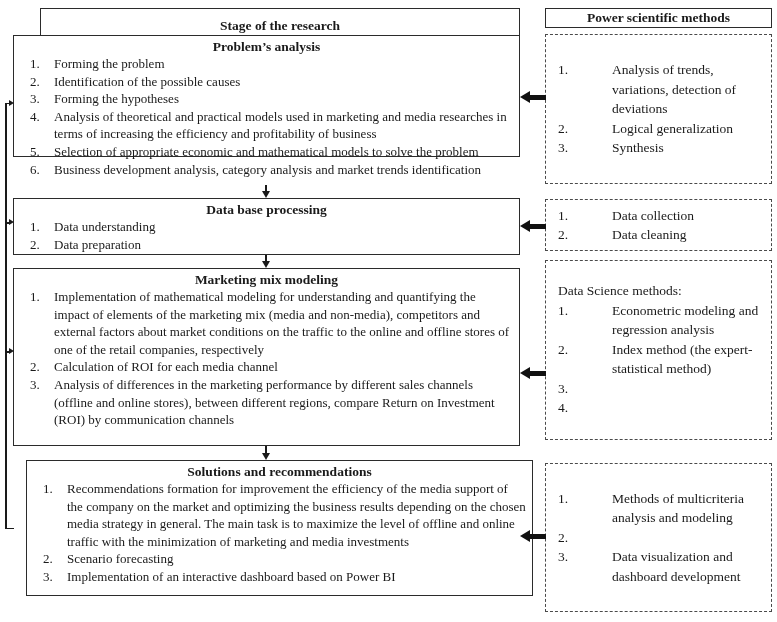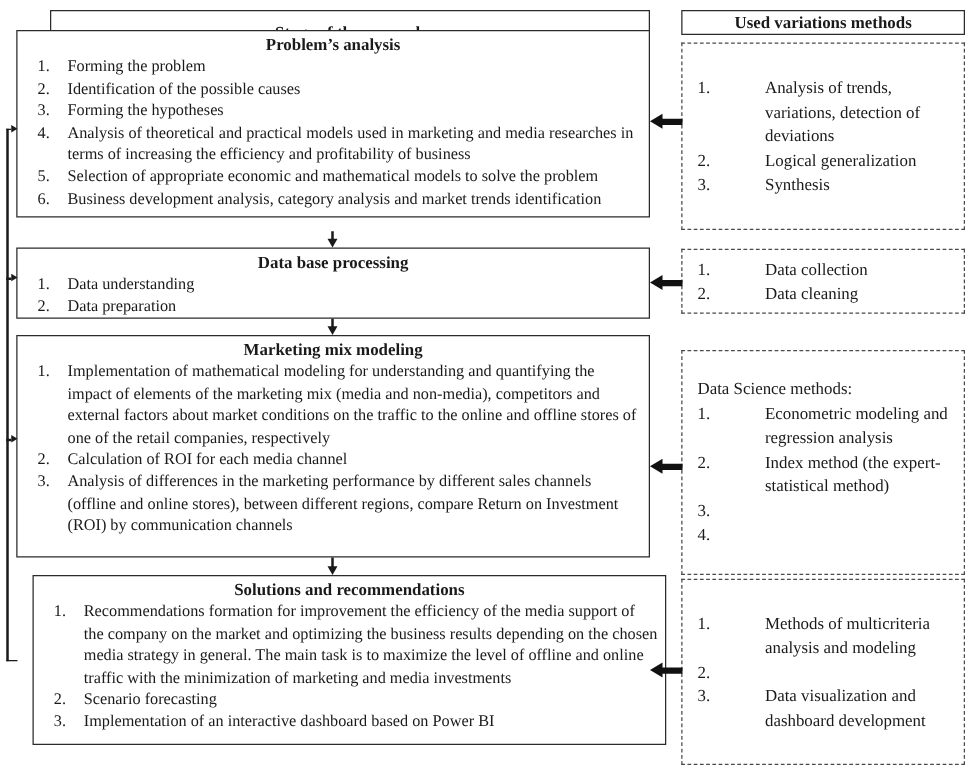--- a/index.html
+++ b/index.html
@@ -31,24 +31,24 @@
 </style>
 </head>
 <body>
 
 <div id="stage-wrap">
 
   <div class="box hdr" style="left:40px;top:8px;width:480px;height:35px">
     <span>Stage of the research</span>
   </div>
   <div class="box hdr" style="left:545px;top:8px;width:227px;height:20px">
-    <span>Used variations methods</span>
-  </div>
-
-  <div class="box" style="left:13px;top:24px;width:507px;height:150px">
+    <span>Power scientific methods</span>
+  </div>
+
+  <div class="box" style="left:13px;top:35px;width:507px;height:122px">
     <div class="stitle">Problem’s analysis</div>
     <div class="item">
       <span class="num">1.</span>
       <span class="txt">Forming the problem</span>
     </div>
     <div class="item">
       <span class="num">2.</span>
       <span class="txt">Identification of the possible causes</span>
     </div>
     <div class="item">
@@ -132,21 +132,21 @@
     <div class="mitem">
       <span class="num">1.</span>
       <span class="txt">Data collection</span>
     </div>
     <div class="mitem">
       <span class="num">2.</span>
       <span class="txt">Data cleaning</span>
     </div>
   </div>
 
-  <div class="dashedbox" style="left:545px;top:280px;width:227px;height:180px;padding-top:20px">
+  <div class="dashedbox" style="left:545px;top:260px;width:227px;height:180px;padding-top:20px">
     <div class="mlabel">Data Science methods:</div>
     <div class="mitem">
       <span class="num">1.</span>
       <span class="txt">Econometric modeling and regression analysis</span>
     </div>
     <div class="mitem">
       <span class="num">2.</span>
       <span class="txt">Index method (the expert-statistical method)</span>
     </div>
     <div class="mitem">

